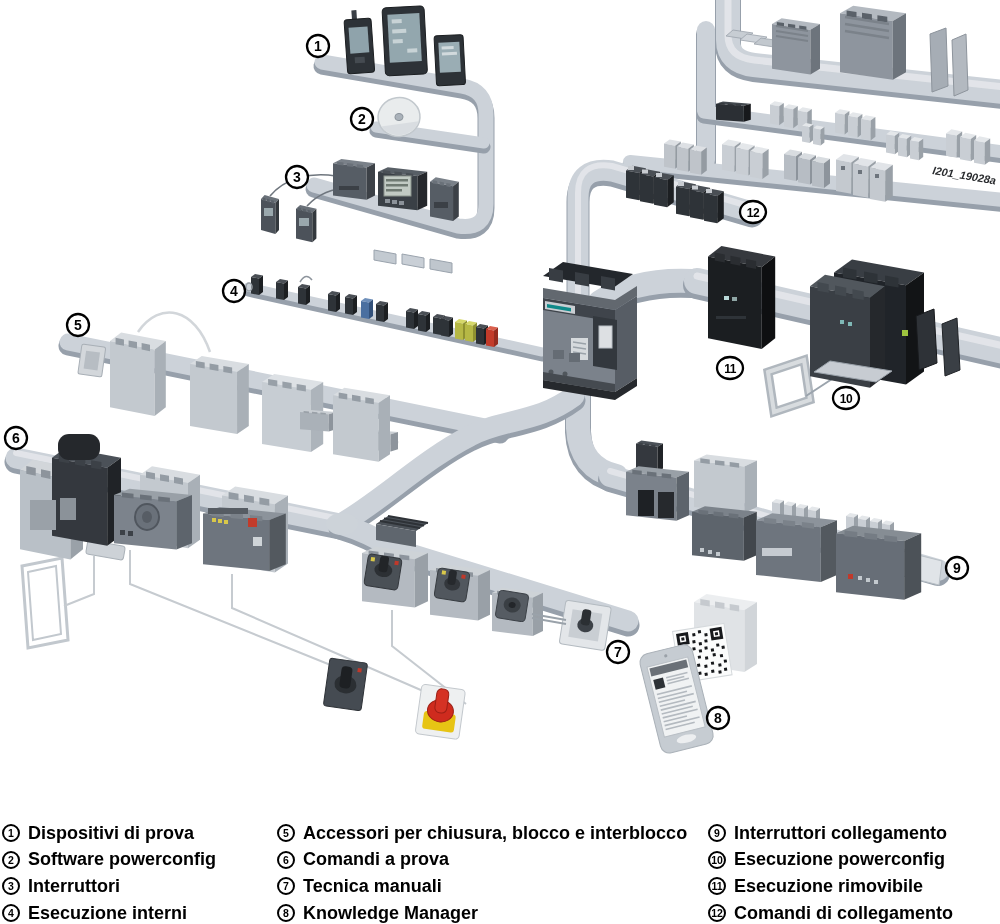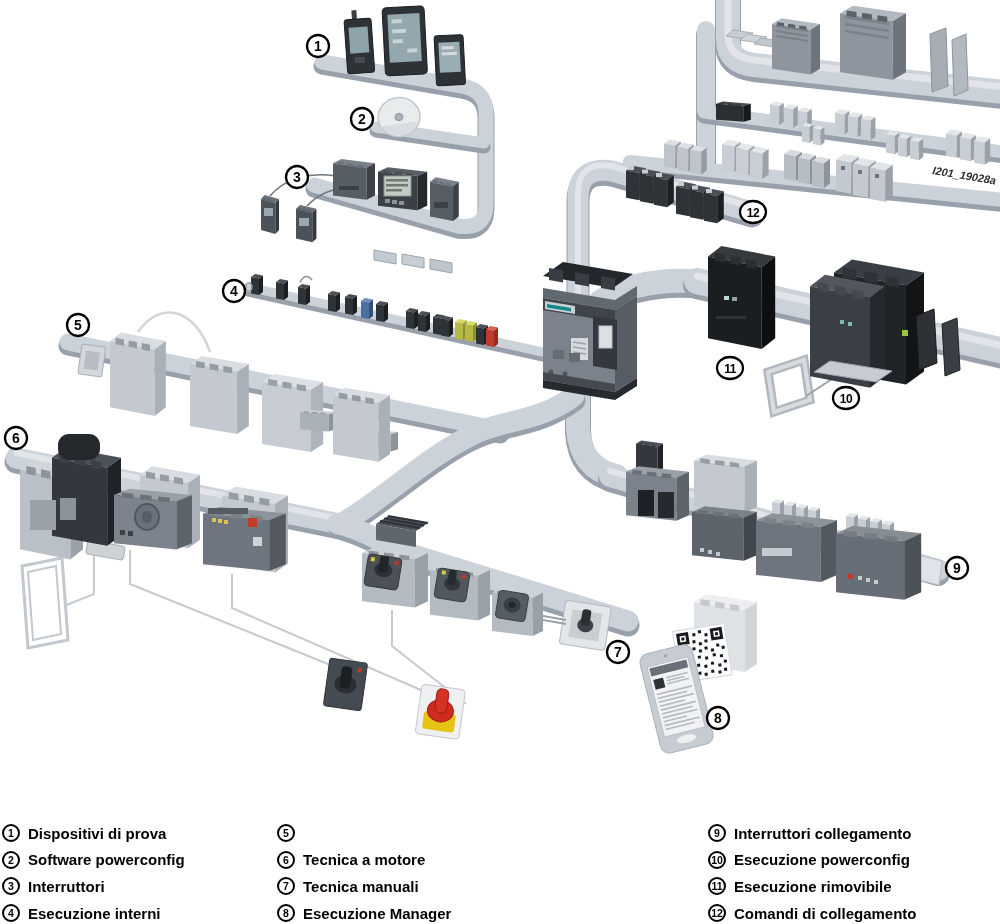--- a/index.html
+++ b/index.html
@@ -14,21 +14,21 @@
   .badge-e{fill:#ffffff;stroke:#000000;stroke-width:2.3;}
   .badge-t{font-weight:bold;font-size:14px;fill:#000;text-anchor:middle;}
   .badge-t2{font-weight:bold;font-size:12px;fill:#000;text-anchor:middle;letter-spacing:-0.5px;}
   .wm{font-size:11px;font-weight:bold;font-style:italic;fill:#2a2c2f;}
   
   .legend-col{position:absolute;display:flex;flex-direction:column;}
   .legend-item{height:26.6px;display:flex;align-items:center;}
   .lbadge{box-sizing:border-box;min-width:18px;height:18px;padding:0 1px;border:2px solid #000;
           border-radius:50%;display:inline-flex;align-items:center;justify-content:center;
           font-size:10.5px;font-weight:bold;color:#000;margin-right:8px;line-height:1;}
-  .ltext{font-size:15px;font-weight:bold;color:#000;white-space:nowrap;}
+  .ltext{font-size:18px;font-weight:bold;color:#000;white-space:nowrap;}
 </style>
 </head>
 <body>
 
 <div id="page">
 
 <svg width="1000" height="818" viewBox="0 0 1000 818">
   <defs>
 
     <path id="pA" d="M322,62 L462,86 Q486,90 486,114 L486,204 Q486,230 458,226 L314,185"></path>
@@ -678,32 +678,33 @@
           <span class="ltext">Interruttori</span>
         </div>
     <div class="legend-item">
           <span class="lbadge">4</span>
           <span class="ltext">Esecuzione interni</span>
         </div>
   </div>
   <div class="legend-col" style="left:277px;top:820px;">
     <div class="legend-item">
           <span class="lbadge">5</span>
+          <span class="ltext">Accessori per chiusura, blocco e interblocco</span>
         </div>
     <div class="legend-item">
           <span class="lbadge">6</span>
-          <span class="ltext">Tecnica a motore</span>
+          <span class="ltext">Comandi a prova</span>
         </div>
     <div class="legend-item">
           <span class="lbadge">7</span>
           <span class="ltext">Tecnica manuali</span>
         </div>
     <div class="legend-item">
           <span class="lbadge">8</span>
-          <span class="ltext">Esecuzione Manager</span>
+          <span class="ltext">Knowledge Manager</span>
         </div>
   </div>
   <div class="legend-col" style="left:708px;top:820px;">
     <div class="legend-item">
           <span class="lbadge">9</span>
           <span class="ltext">Interruttori collegamento</span>
         </div>
     <div class="legend-item">
           <span class="lbadge">10</span>
           <span class="ltext">Esecuzione powerconfig</span>

